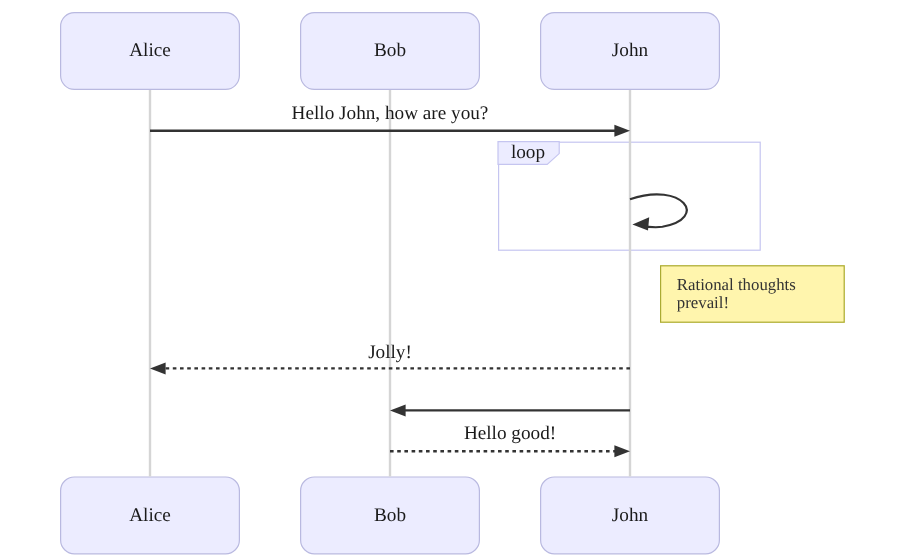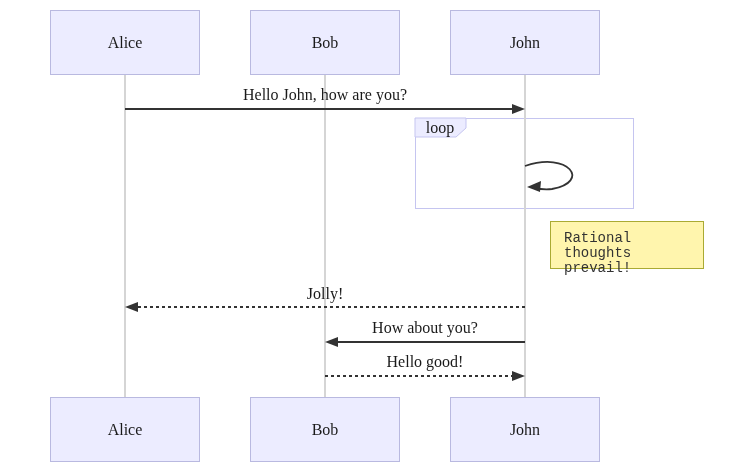--- a/index.html
+++ b/index.html
@@ -3,21 +3,21 @@
 <meta charset="utf-8">
 <style>
   html,body{margin:0;padding:0;background:#fff;}
   .diagram{
     position:relative;width:750px;height:463px;background:#ffffff;overflow:hidden;
     font-family:"Liberation Serif","DejaVu Serif",serif;color:#1a1a1a;
   }
   .overlay{position:absolute;left:0;top:0;z-index:2;pointer-events:none;}
   .actor{
     position:absolute;width:150px;height:65px;z-index:1;
-    background:#ECECFF;border:1px solid #b9b9e0;border-radius:0;
+    background:#ECECFF;border:1px solid #b9b9e0;border-radius:12px;
     display:flex;align-items:center;justify-content:center;
     font-size:16px;box-sizing:border-box;
   }
   .loop-box{
     position:absolute;left:415px;top:118px;width:219px;height:91px;z-index:1;
     border:1px solid #c5c5f0;box-sizing:border-box;background:transparent;
   }
   .loop-label{
     position:absolute;left:415px;top:119px;width:50px;height:18px;z-index:3;
     font-size:16px;display:flex;align-items:center;justify-content:center;
@@ -25,21 +25,21 @@
   .loop-title{
     position:absolute;left:482px;top:120px;z-index:3;font-size:16px;white-space:nowrap;
   }
   .msg{
     position:absolute;z-index:3;font-size:16px;white-space:nowrap;
     transform:translateX(-50%);
   }
   .note{
     position:absolute;left:550px;top:221px;width:154px;height:48px;z-index:3;
     background:#FFF5AD;border:1px solid #AAAA33;box-sizing:border-box;
-    font-family:Liberation Mono, monospace;font-size:14px;line-height:15px;
+    font-family:Liberation Serif, serif;font-size:14px;line-height:15px;
     color:#333;padding:9px 6px 0 13px;
   }
 </style>
 </head>
 <body>
 
 <div class="diagram">
 
   <svg class="overlay" width="750" height="463" viewBox="0 0 750 463">
 
@@ -83,20 +83,19 @@
   </div>
   <div class="actor" style="left:450px;top:397px">
     <span>John</span>
   </div>
 
   <div class="loop-box"></div>
   <div class="loop-label">loop</div>
 
   <div class="msg" style="left:325px;top:86px">Hello John, how are you?</div>
   <div class="msg" style="left:325px;top:285px">Jolly!</div>
-  <div class="msg" style="left:425px;top:319px">How about you?</div>
   <div class="msg" style="left:425px;top:353px">Hello good!</div>
 
   <div class="note">
     <span>Rational thoughts prevail!</span>
   </div>
 
 </div>
 
 </body></html>

